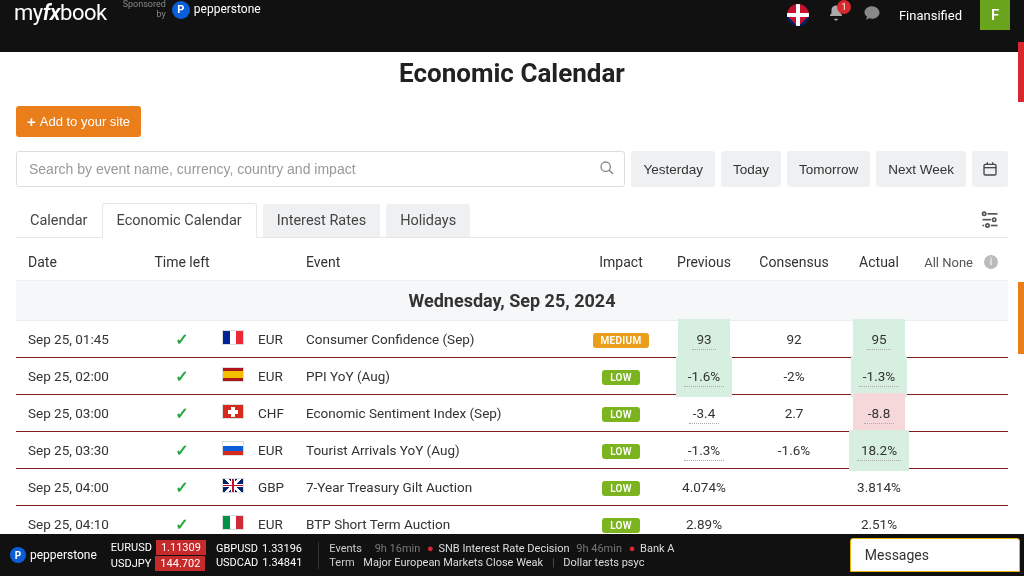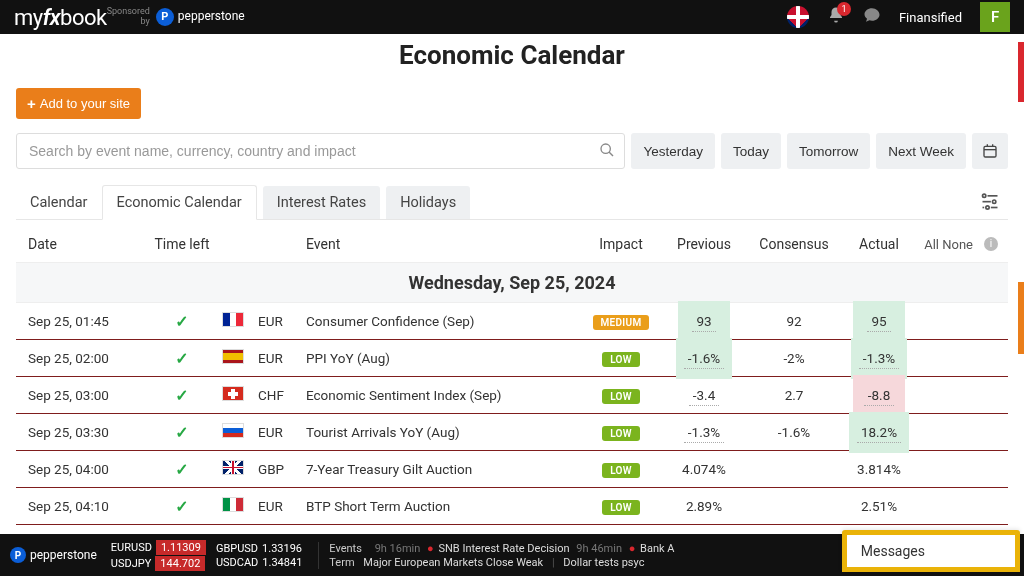--- a/index.html
+++ b/index.html
@@ -1,24 +1,24 @@
 <!DOCTYPE html>
 <html><head>
 <meta charset="utf-8">
 <style>
 * { margin: 0; padding: 0; box-sizing: border-box; }
 body { font-family: -apple-system, BlinkMacSystemFont, "Segoe UI", Roboto, Arial, sans-serif; background: #fff; width: 1024px; height: 576px; overflow: hidden; position: relative; }
 
 
-.topbar { background: #111; height: 34px; display: flex; align-items: center; padding: 0 14px; color: #fff; }
+.topbar { background: #111; height: 52px; display: flex; align-items: flex-start; padding: 0 14px; color: #fff; }
 .logo { font-size: 22px; font-weight: 400; letter-spacing: -0.5px; }
 .logo .my { color: #fff; }
 .logo .fx { color: #fff; font-style: italic; font-weight: 600; }
 .logo .book { color: #fff; }
-.sponsored { display: flex; align-items: center; font-size: 9px; color: #888; line-height: 1.1; }
+.sponsored { display: flex; align-items: center; margin-left: 16px; font-size: 9px; color: #888; line-height: 1.1; }
 .sponsored .sp-text { text-align: right; margin-right: 6px; }
 .sp-badge { display: flex; align-items: center; background: transparent; }
 .p-circle { width: 18px; height: 18px; background: #0b5ed7; border-radius: 50%; color: #fff; display: flex; align-items: center; justify-content: center; font-size: 11px; font-weight: 700; margin-right: 4px; }
 .sp-name { color: #fff; font-size: 12px; }
 .topbar-right { margin-left: auto; display: flex; align-items: center; gap: 18px; }
 .flag-uk { width: 22px; height: 22px; border-radius: 50%; background: linear-gradient(45deg,#012169 25%,transparent 25%),linear-gradient(-45deg,#012169 25%,transparent 25%),#C8102E; position: relative; overflow: hidden; }
 .flag-uk::before { content:''; position:absolute; inset:0; background:linear-gradient(0deg,transparent 40%,#fff 40%,#fff 60%,transparent 60%),linear-gradient(90deg,transparent 40%,#fff 40%,#fff 60%,transparent 60%);}
 .bell { position: relative; color: #aaa; font-size: 18px; }
 .bell .badge { position: absolute; top: -4px; right: -6px; background: #d9272e; color: #fff; border-radius: 50%; width: 14px; height: 14px; font-size: 9px; display: flex; align-items: center; justify-content: center; }
 .chat-icon { color: #888; font-size: 18px; }
@@ -92,21 +92,21 @@
 .ticker .pairs { display: flex; flex-direction: column; gap: 1px; margin-right: 10px;}
 .ticker .pair{display:flex;align-items:center;gap:4px;}
 .ticker .rate-red{background:#c72a2a;color:#fff;padding:1px 5px;font-size:11px;}
 .ticker .rate{color:#fff;font-size:11px;}
 .ticker .sym{color:#fff;font-size:11px;}
 .ticker .events{display:flex;flex-direction:column;gap:1px;margin-left:6px;font-size:11px;border-left:1px solid #333;padding-left:10px;}
 .ticker .ev-lbl{color:#ccc;margin-right:6px;}
 .ticker .ev-time{color:#777;margin:0 4px;}
 .ticker .dot-red{color:#d9272e;margin-right:2px;}
 .ticker .news-item{color:#ddd;}
-.messages { position: absolute; right: 4px; bottom: 4px; background: #fff; border: 5px solid #eab308; border-radius: 3px 3px 0 0; padding: 8px 90px 8px 14px; font-size: 14px; color: #333; box-shadow: 0 -1px 4px rgba(0,0,0,0.1); }
+.messages { position: absolute; right: 4px; bottom: 4px; background: #fff; border: 1px solid #eab308; border-radius: 3px 3px 0 0; padding: 8px 90px 8px 14px; font-size: 14px; color: #333; box-shadow: 0 -1px 4px rgba(0,0,0,0.1); }
 
 
 .side-accent{position:absolute;right:0;top:42px;width:6px;height:400px;background:linear-gradient(180deg,#d9272e 0 15%,transparent 15% 60%,#ea7e1a 60% 78%,transparent 78%);}
 </style>
 </head>
 <body>
 
 <div class="topbar">
   <div class="logo">
     <span class="my">my</span><span class="fx">fx</span><span class="book">book</span>

